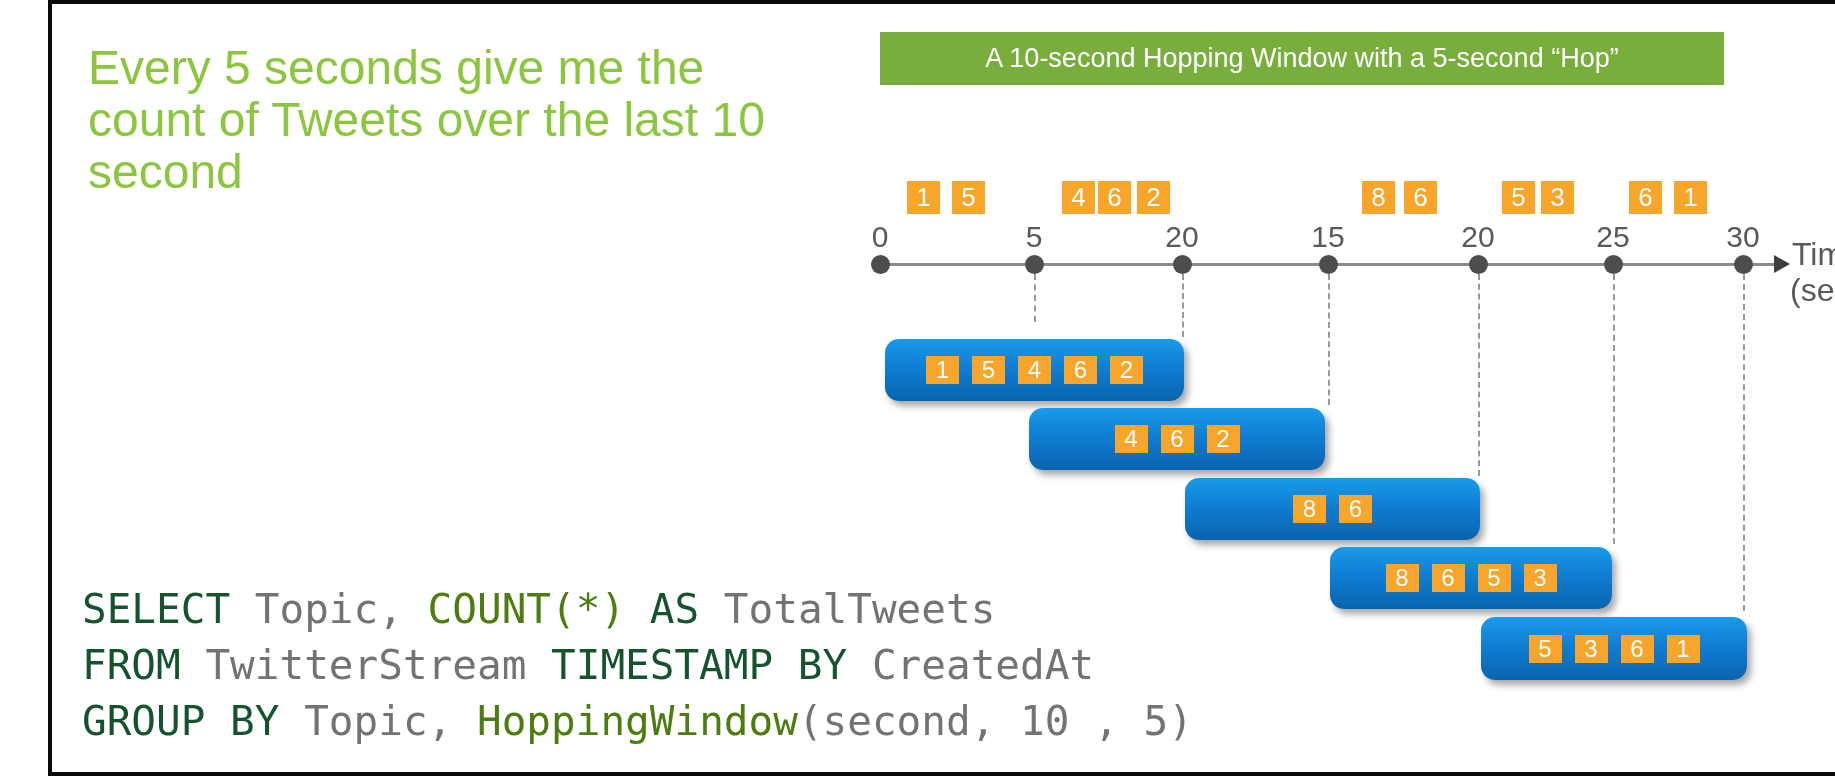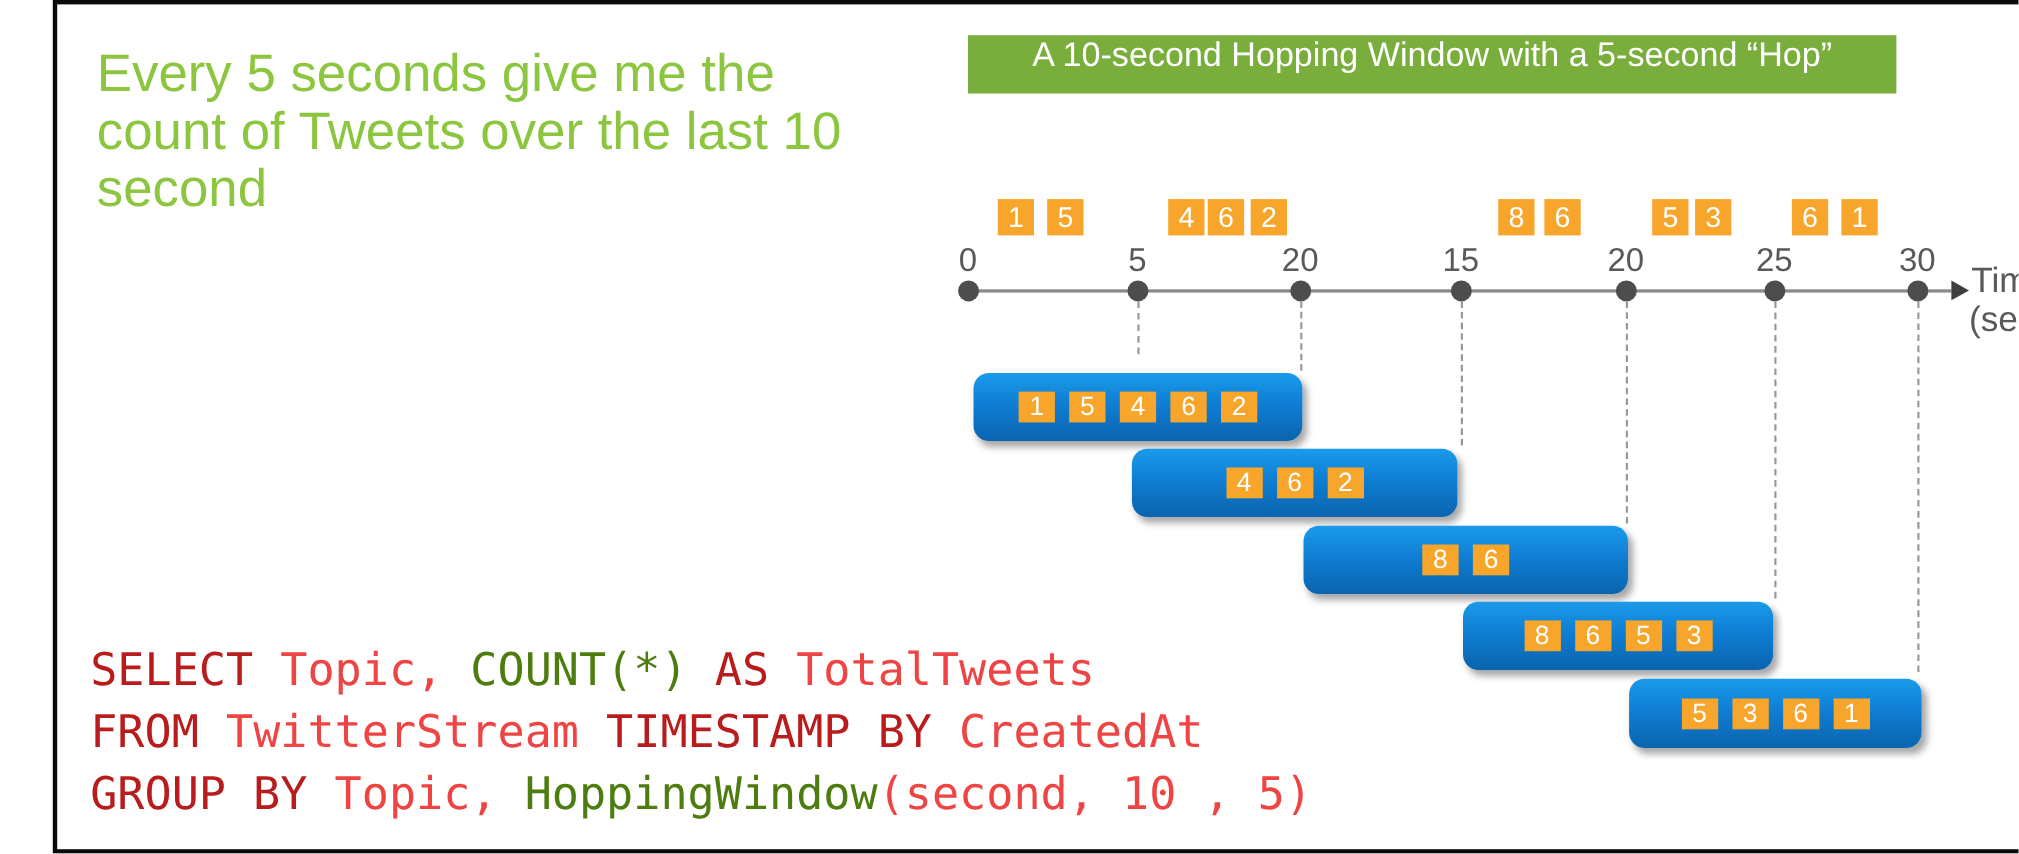--- a/index.html
+++ b/index.html
@@ -14,22 +14,22 @@
     margin-left:48px;
   }
   
   #headline{
     position:absolute;left:36px;top:38px;width:680px;
     font-size:48px;line-height:52px;font-weight:400;
   }
   
   #banner{
     position:absolute;left:828px;top:28px;width:844px;height:53px;
-    display:flex;align-items:flex-start;justify-content:center;
-    color:#ffffff;font-size:31px;font-weight:300;letter-spacing:0px;
+    display:flex;align-items:center;justify-content:center;
+    color:#ffffff;font-size:27px;font-weight:300;letter-spacing:0px;
   }
   
   .axis-line{position:absolute;height:3px;background:#8a8a8a;}
   .axis-arrow{
     position:absolute;width:0;height:0;
     border-left:16px solid #3f3f3f;
     border-top:9px solid transparent;
     border-bottom:9px solid transparent;
   }
   .tick-dot{position:absolute;width:19px;height:19px;border-radius:50%;background:#4d4d4d;}
@@ -49,23 +49,23 @@
     box-shadow:4px 5px 7px rgba(0,0,0,0.35);
     display:flex;align-items:center;justify-content:center;gap:13px;
   }
   .window .event-box{position:static;width:33px;height:28px;font-size:24px;}
   
   #sql{
     position:absolute;left:30px;top:577px;
     font-family:"DejaVu Sans Mono", monospace;
     font-size:41px;line-height:56px;white-space:pre;
   }
-  .tok-k{color:#b91c1c;}
+  .tok-k{color:#14532d;}
   .tok-f{color:#4d7c0f;}
-  .tok-p{color:#ef4444;}
+  .tok-p{color:#737373;}
 </style>
 </head>
 <body>
 
 <div id="slide">
   <div id="headline" style="color: rgb(140, 198, 63);">
       <div>Every 5 seconds give me the</div>
       <div>count of Tweets over the last 10</div>
       <div>second</div>
     </div>

